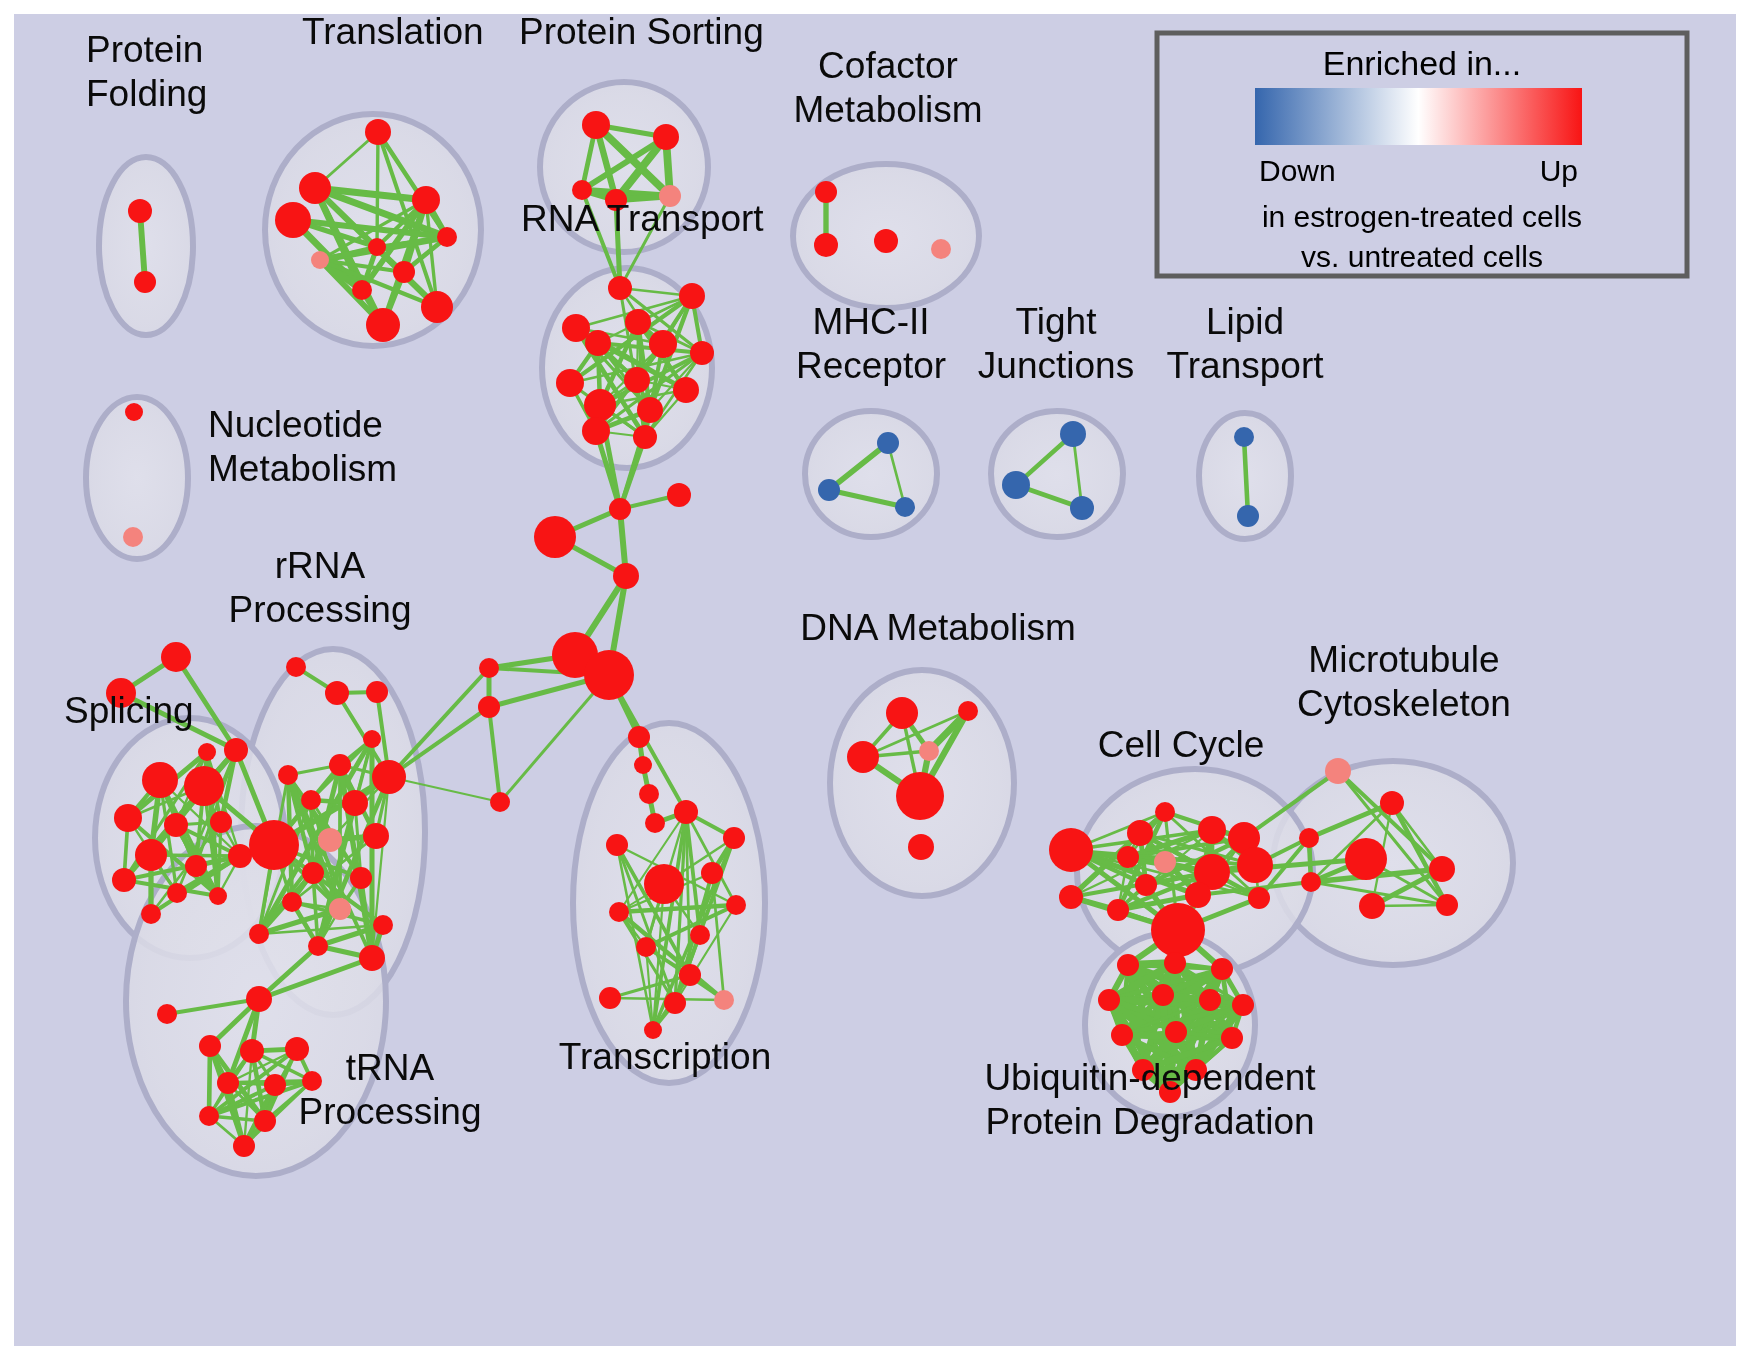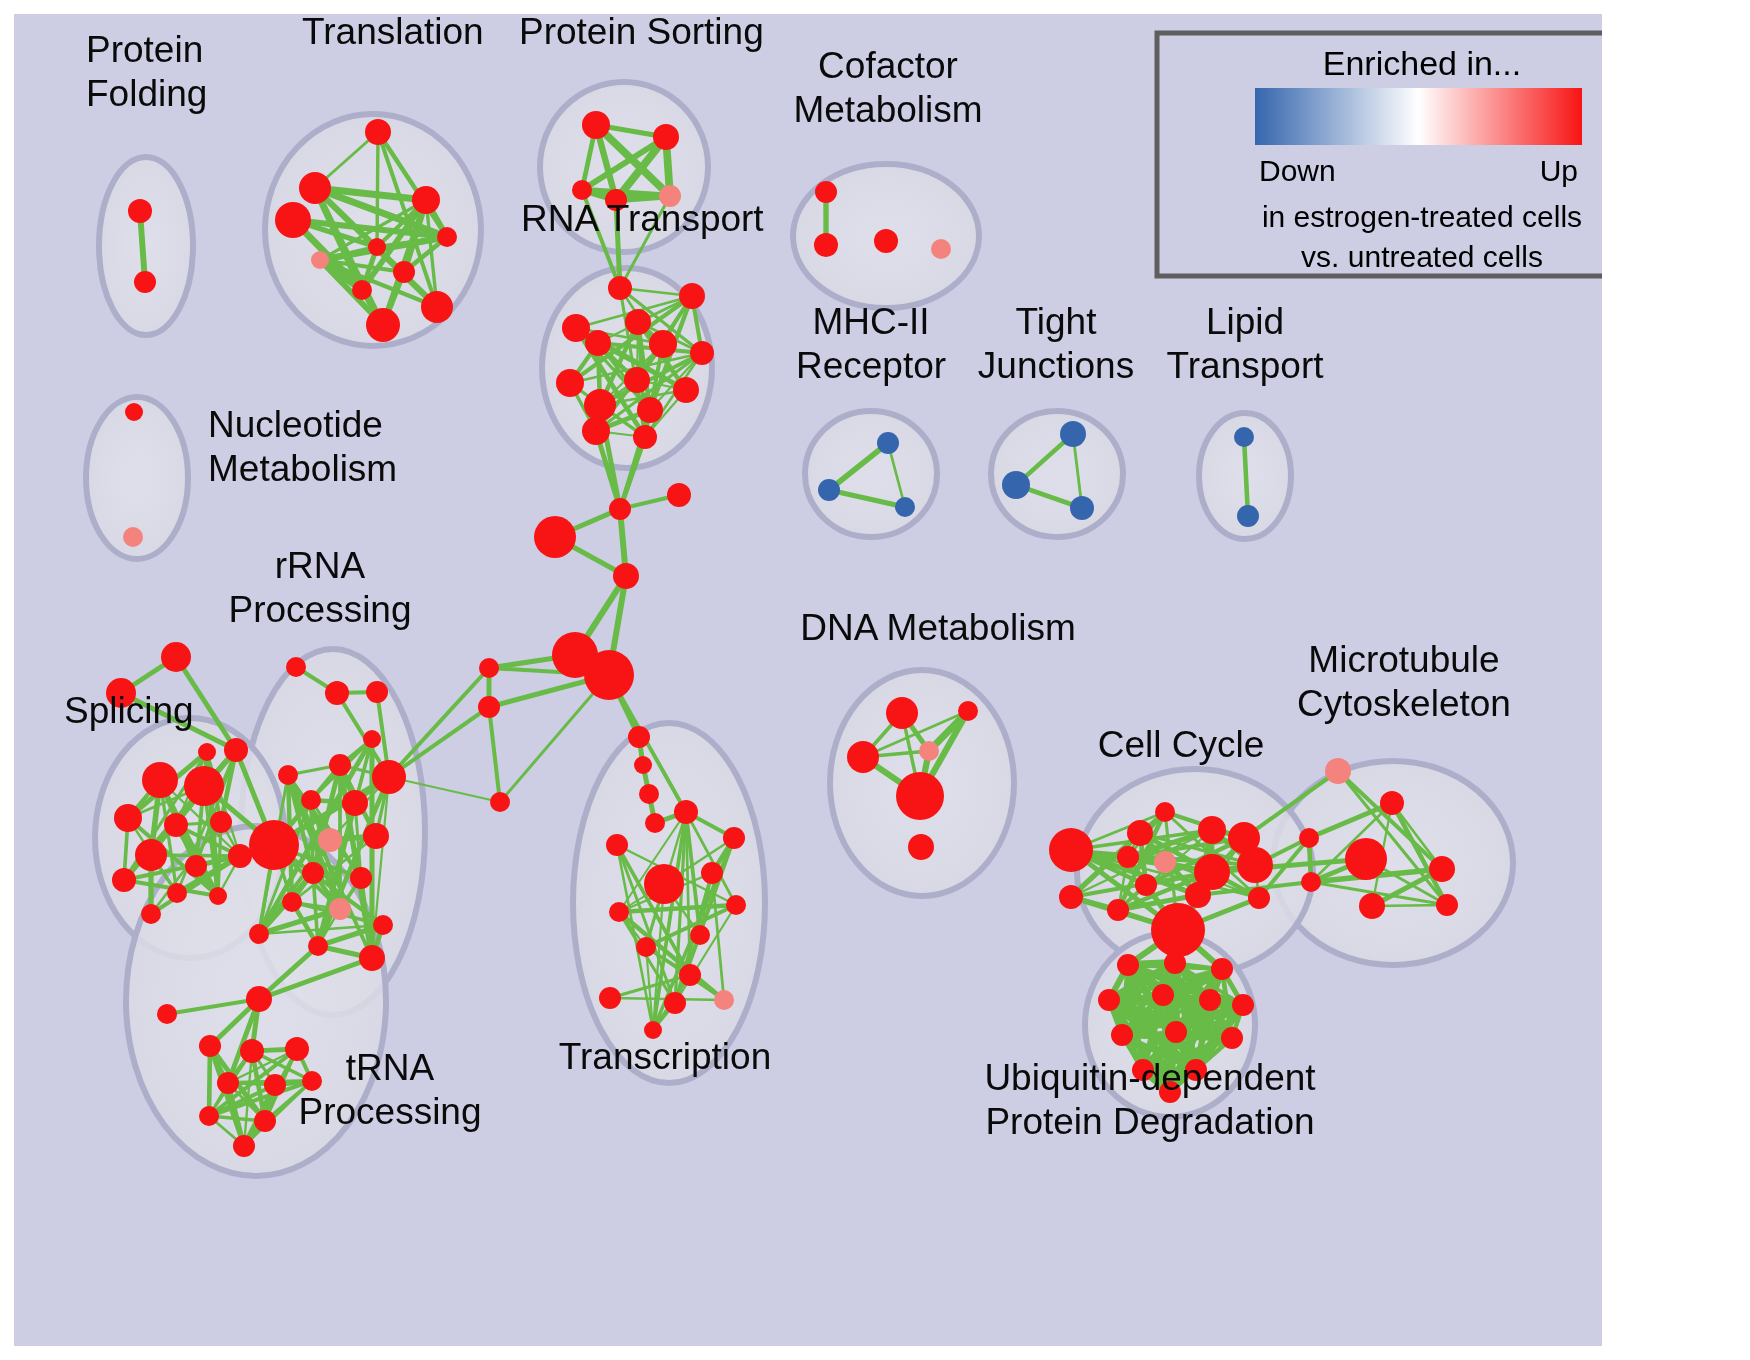--- a/index.html
+++ b/index.html
@@ -1,17 +1,17 @@
 <!DOCTYPE html>
 <html><head>
 <meta charset="utf-8">
 <style>
   html,body{margin:0;padding:0;background:#ffffff;}
   body{font-family:"Liberation Sans",sans-serif;}
-  #stage{position:relative;width:1602px;height:1360px;background:#ffffff;overflow:hidden;}
+  #stage{position:relative;width:1750px;height:1360px;background:#ffffff;overflow:hidden;}
   #canvas{position:absolute;left:0;top:0;width:1750px;height:1360px;display:block;}
   .clabel{font-family:"Liberation Sans",sans-serif;font-size:37px;fill:#0a0a0a;}
   .legend-title{font-family:"Liberation Sans",sans-serif;font-size:34px;fill:#000;}
   .legend-small{font-family:"Liberation Sans",sans-serif;font-size:30px;fill:#000;}
 </style>
 </head>
 <body>
 
 <div id="stage">
   <svg id="canvas" viewBox="0 0 1750 1360" xmlns="http://www.w3.org/2000/svg">

